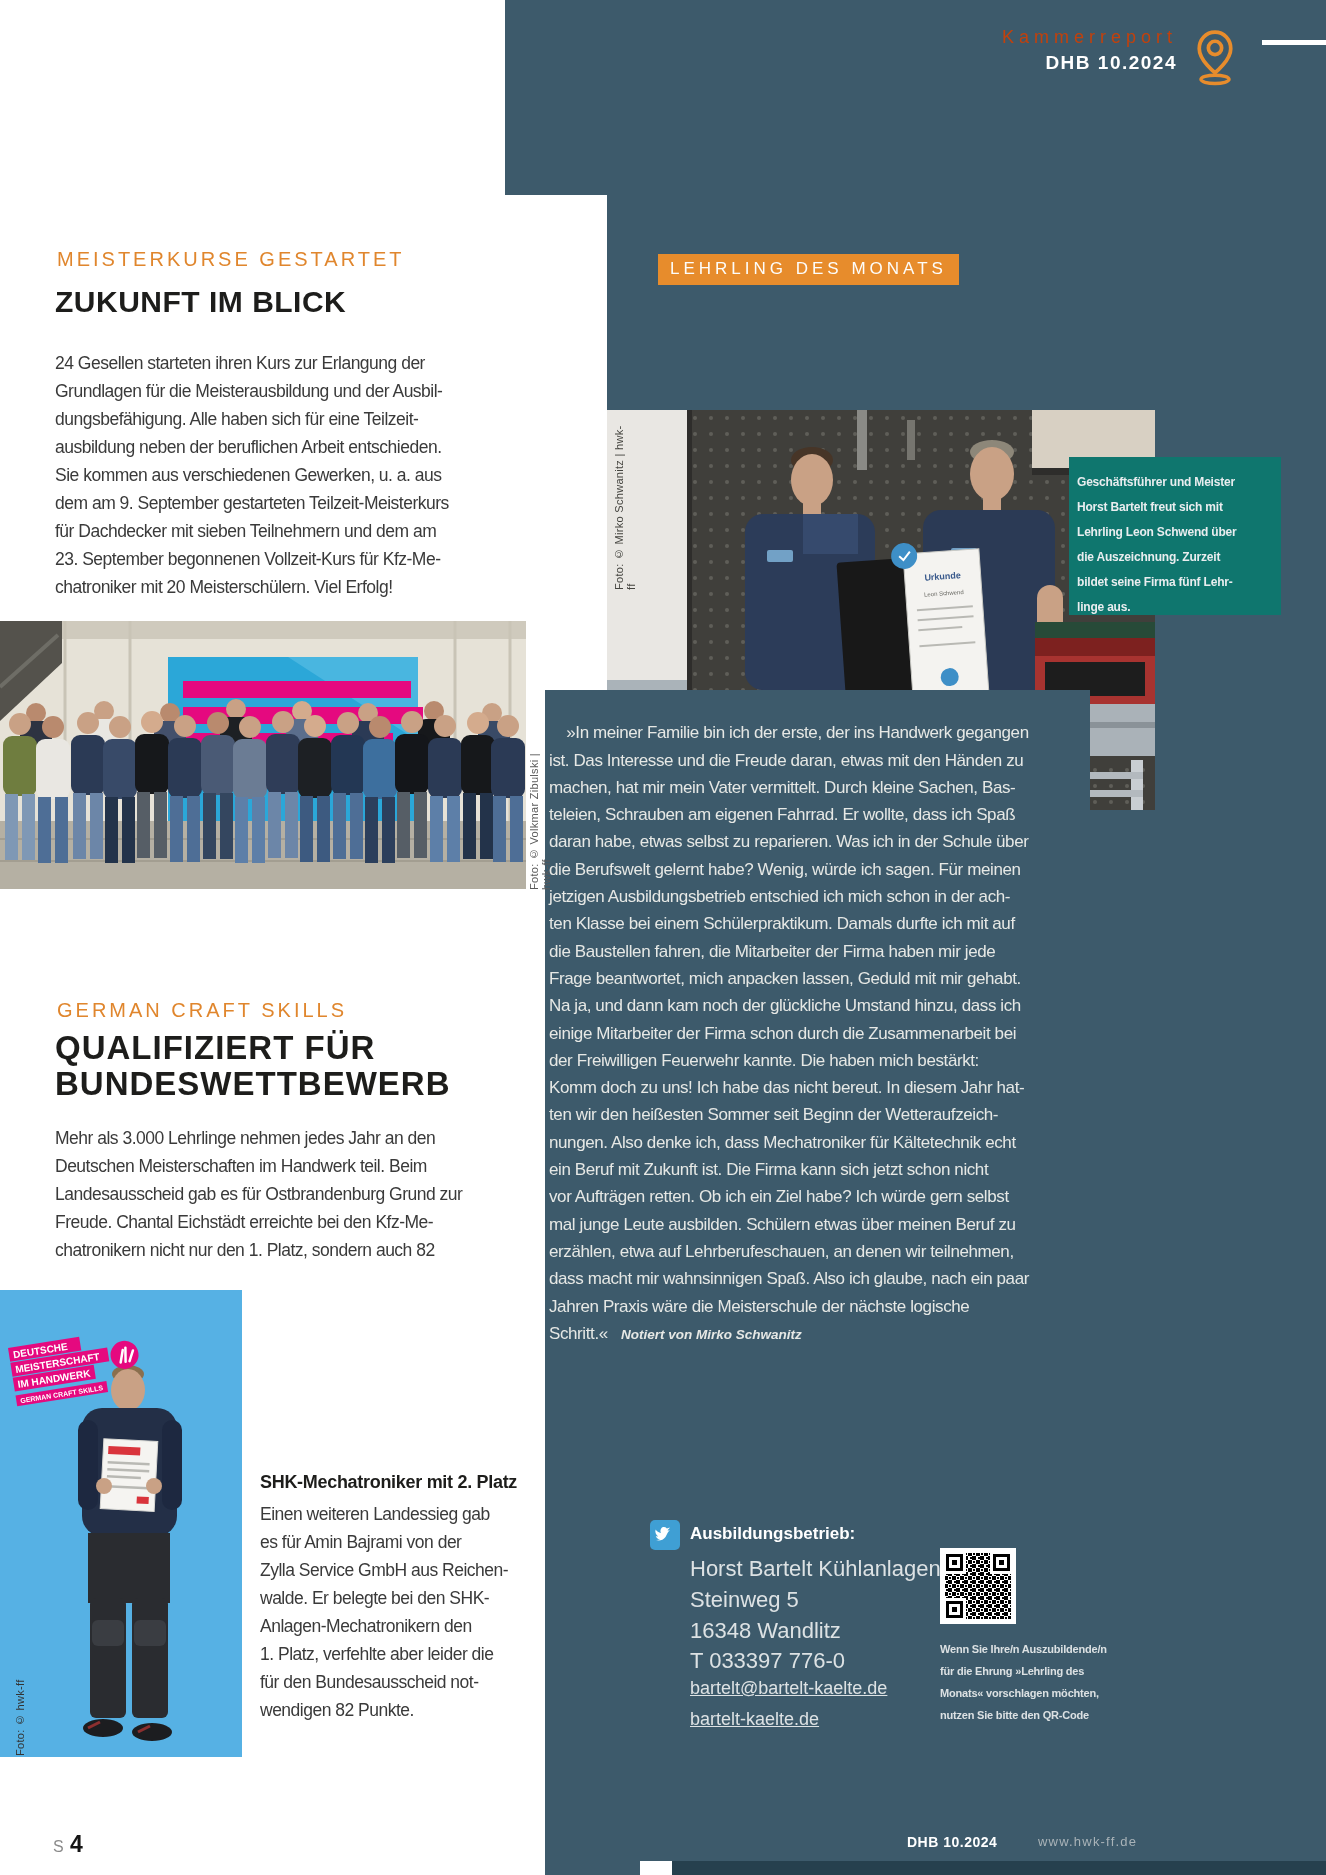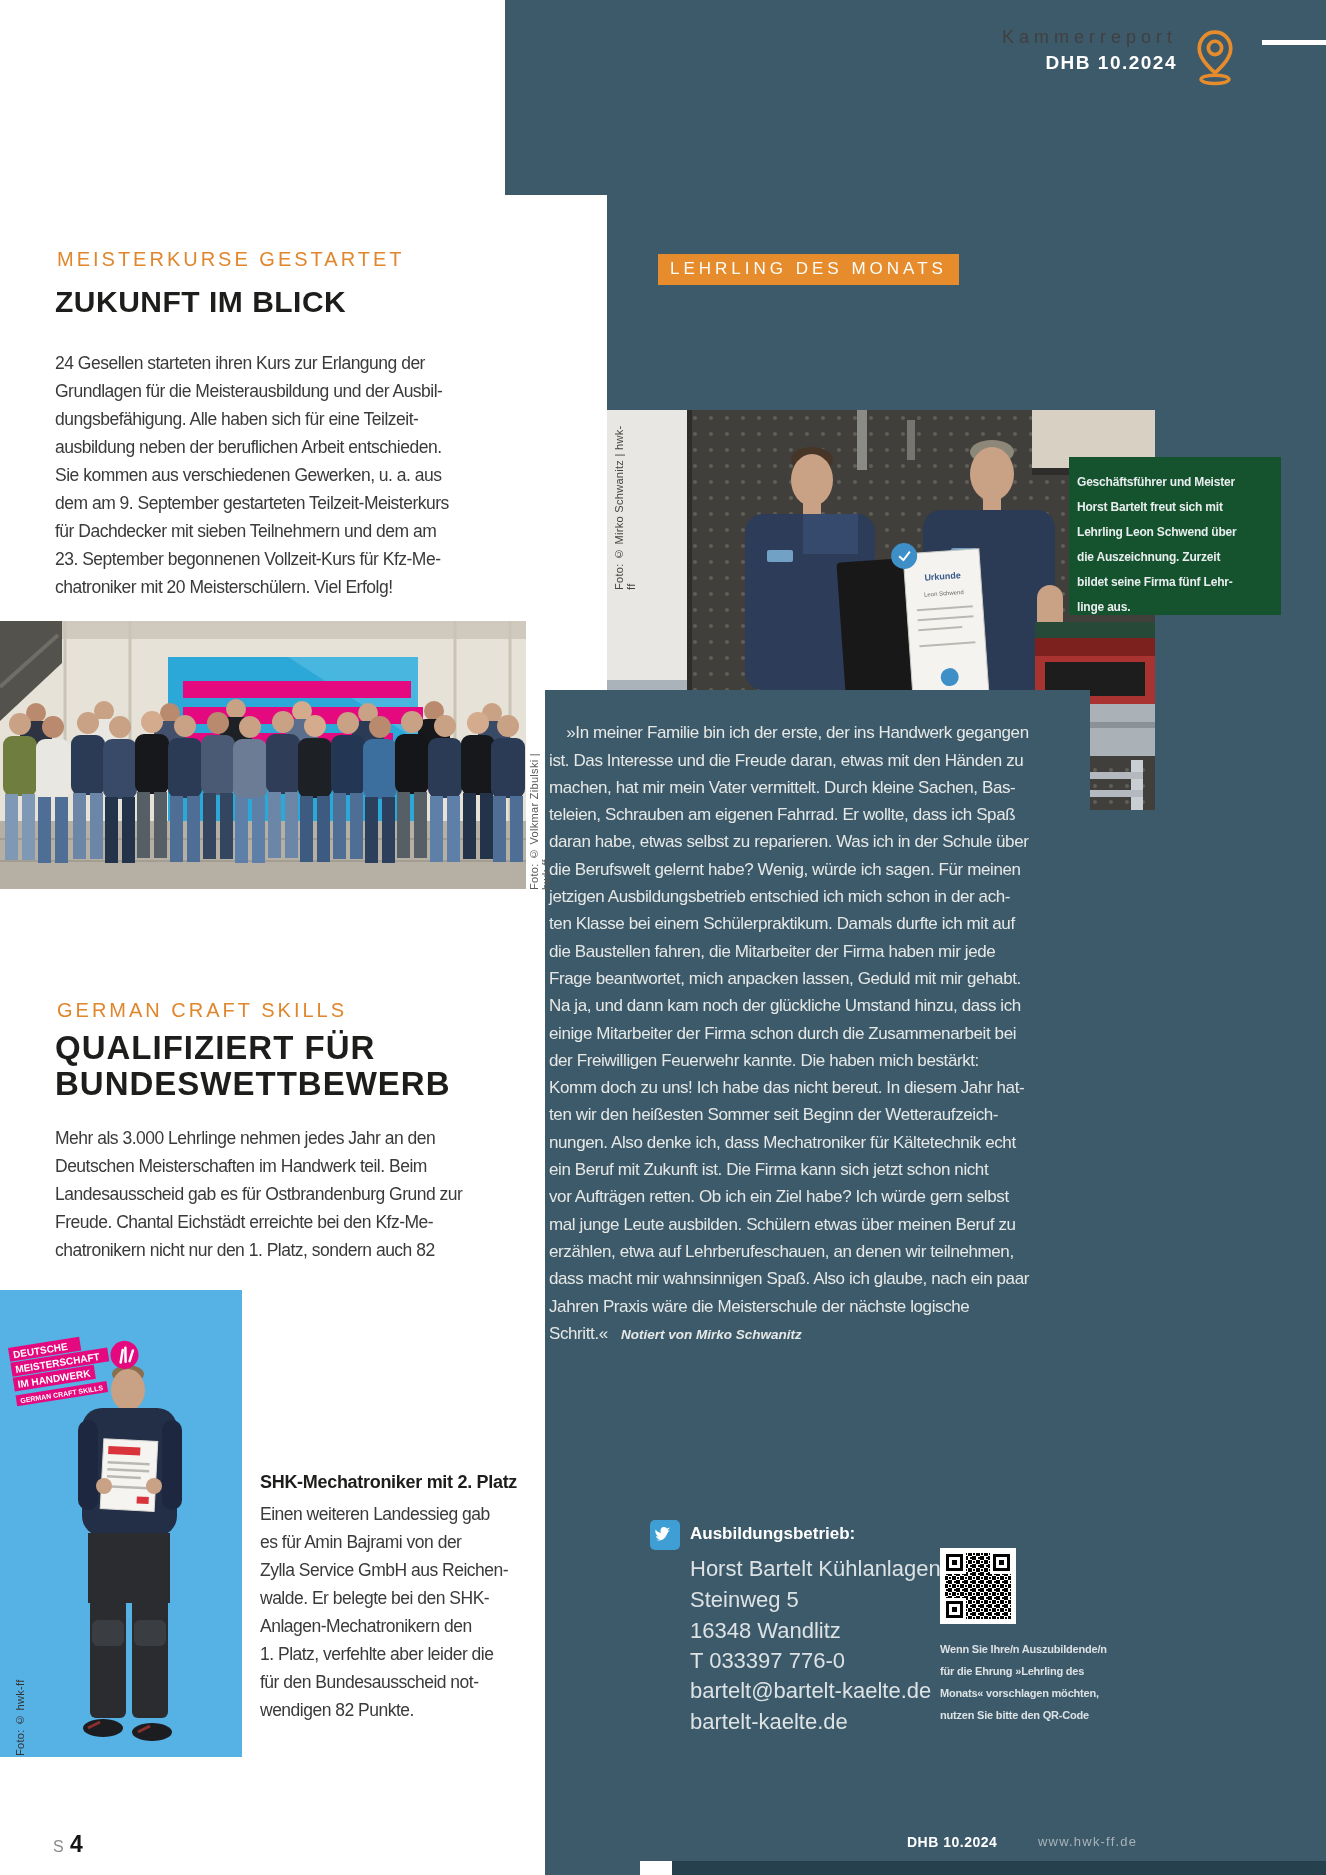--- a/index.html
+++ b/index.html
@@ -1,45 +1,45 @@
 <!DOCTYPE html>
 <html><head>
 <meta charset="utf-8">
 <style>
   html,body{margin:0;padding:0;background:#888;}
   #page{position:relative;width:1326px;height:1875px;background:#ffffff;overflow:hidden;
         font-family:"Liberation Sans",sans-serif;}
   .abs{position:absolute;}
   .teal{background:#3d5a6b;}
   
-  .hdr-section{right:149px;top:27px;font-size:18px;letter-spacing:5px;color:#404040;}
+  .hdr-section{right:149px;top:27px;font-size:18px;letter-spacing:5px;color:#c2410c;}
   .hdr-issue{right:149px;top:52px;font-size:19px;font-weight:700;letter-spacing:1.5px;color:#ffffff;}
   .hdr-line{left:1262px;top:40px;width:64px;height:5px;background:#ffffff;}
   
   .kick{color:#e0862d;font-size:20px;letter-spacing:3px;font-weight:500;}
   .h1{color:#1d1d1b;font-size:30px;font-weight:700;letter-spacing:0.5px;line-height:36px;white-space:pre-line;}
   .body-dark{color:#3a3a3a;font-size:17.5px;letter-spacing:-0.5px;line-height:28px;white-space:pre;}
   .subhead{color:#1d1d1b;font-size:18px;font-weight:700;letter-spacing:-0.3px;}
   .vcred{writing-mode:vertical-rl;transform:rotate(180deg);font-size:11px;letter-spacing:0.3px;}
   
   .badge{left:658px;top:254px;background:#e78c2c;color:#fdfdfb;font-size:17px;letter-spacing:4px;
          padding:5px 12px 6px 12px;font-weight:500;}
   .h2{left:657px;top:301px;color:#ffffff;font-size:30px;font-weight:700;letter-spacing:0.5px;
       line-height:37px;white-space:pre-line;}
   .photo3{left:607px;top:410px;width:548px;height:400px;
           clip-path:polygon(0 0,548px 0,548px 400px,483px 400px,483px 280px,0 280px);}
-  .capbox{left:1069px;top:457px;width:212px;height:158px;background:#14532d;}
+  .capbox{left:1069px;top:457px;width:212px;height:158px;background:#0f766e;}
   .capbox-inner{margin:13px 0 0 8px;color:#e9edef;font-size:12px;font-weight:700;letter-spacing:-0.2px;
           line-height:25px;white-space:pre-line;}
   .interview{left:549px;top:692px;width:545px;color:#e6e8e5;font-size:17px;letter-spacing:-0.4px;
           line-height:27.3px;white-space:pre;}
   .int-credit{font-size:13.5px;font-style:italic;font-weight:700;letter-spacing:0;margin-left:9px;white-space:normal;}
   .co-head{left:690px;top:1524px;color:#ffffff;font-size:17px;font-weight:700;}
   .co-lines{left:690px;top:1554px;color:#dde2e4;font-size:22px;line-height:30.8px;white-space:pre;}
-  .co-link{color:#dde2e4;font-size:22px;}
+  .co-link{color:#dde2e4;font-size:18px;text-decoration:underline;}
   .qr-note{left:940px;top:1638px;color:#dce1e3;font-size:11px;font-weight:700;letter-spacing:-0.2px;
           line-height:22px;white-space:pre-line;}
   .ft-issue{left:907px;top:1834px;color:#ffffff;font-size:14px;font-weight:700;letter-spacing:0.5px;}
   .ft-site{left:1038px;top:1834px;color:#a9b3b8;font-size:13px;letter-spacing:1.2px;}
   .ft-s{left:53px;top:1838px;color:#8a8a8a;font-size:16px;}
   .ft-num{left:70px;top:1831px;color:#151515;font-size:23px;font-weight:700;letter-spacing:1px;}
 </style>
 </head>
 <body>
 

